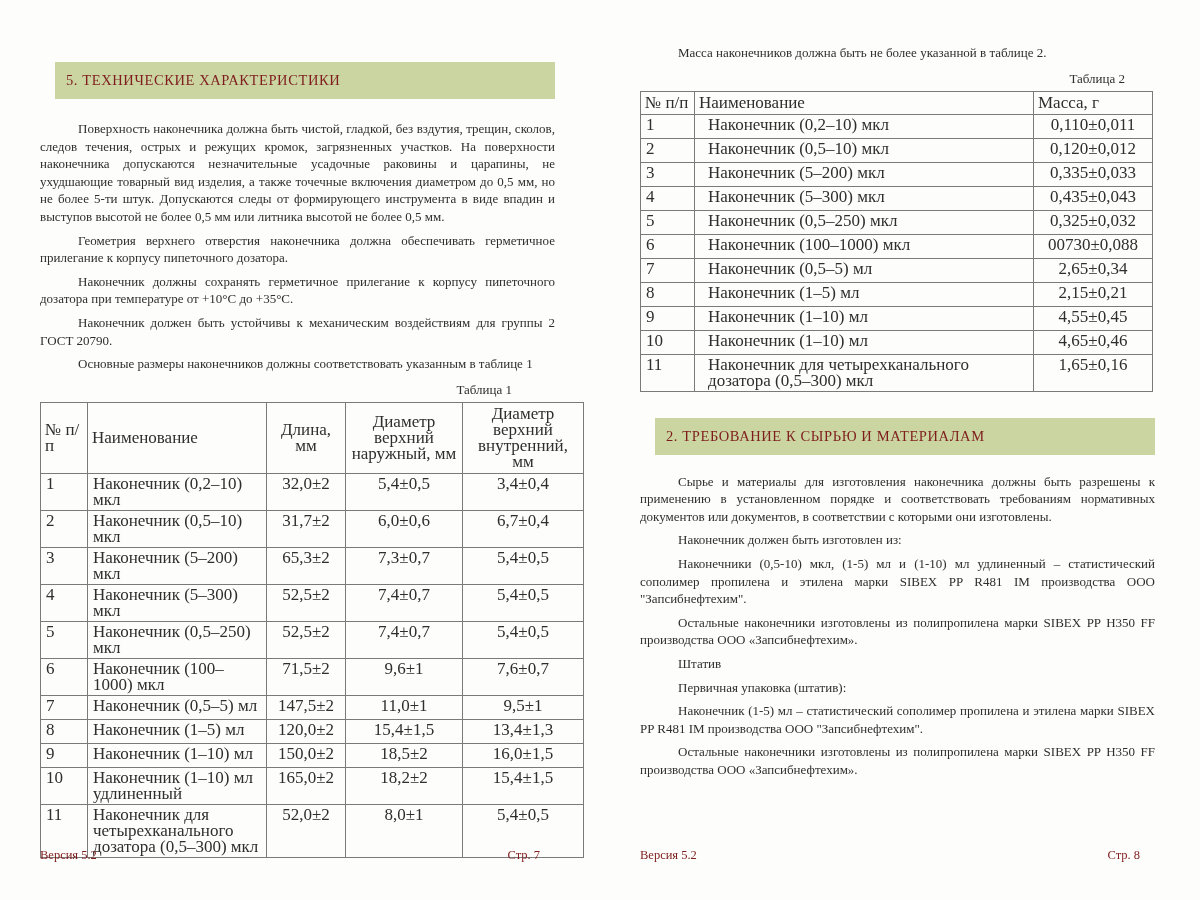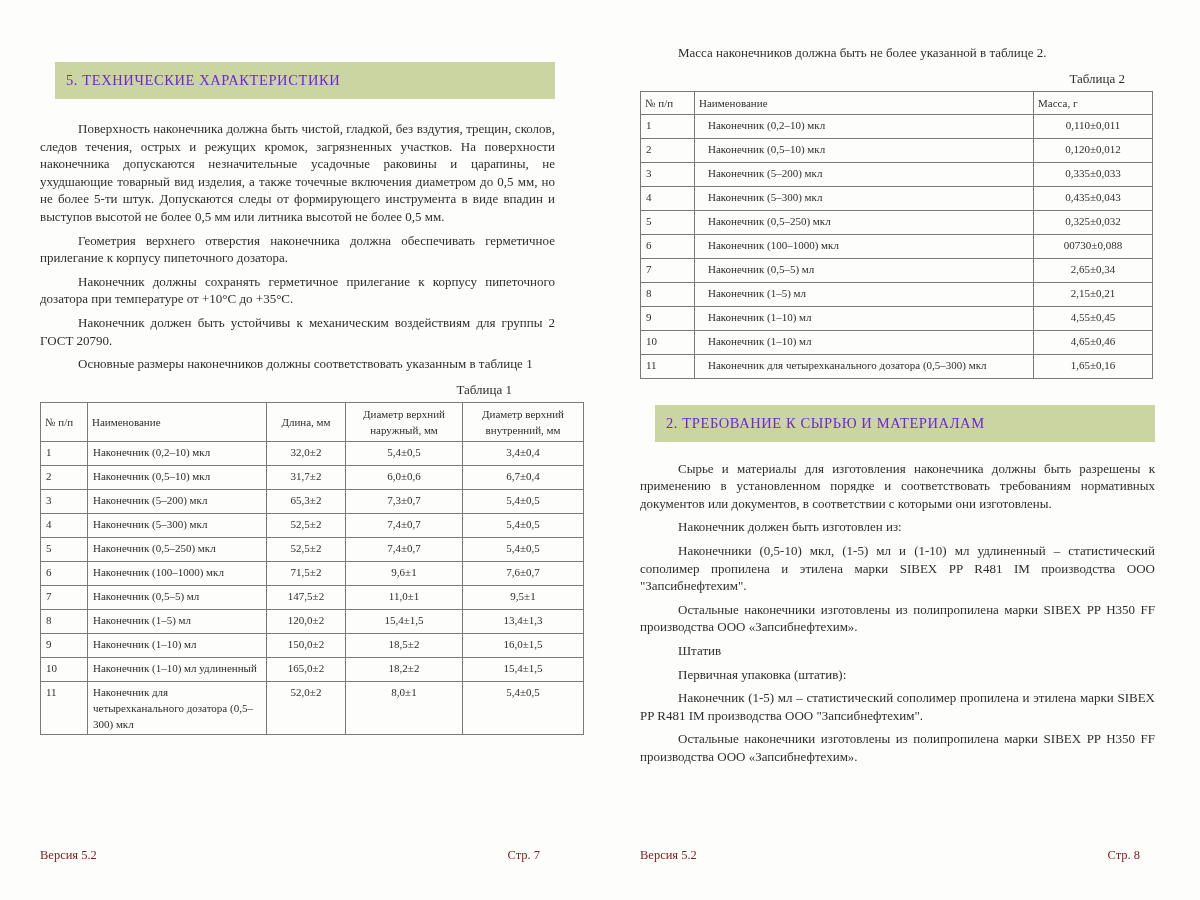--- a/index.html
+++ b/index.html
@@ -7,30 +7,30 @@
   .canvas { position:relative; width:1200px; height:900px; background:#fdfdfc; overflow:hidden; }
 
   .col { position:absolute; box-sizing:border-box; }
   .col-left  { left:40px;  top:62px; width:515px; }
   .col-right { left:640px; top:44px; width:515px; }
 
   .band { background:#cad5a1; height:37px; display:flex; align-items:center;
           padding-left:11px; box-sizing:border-box; }
   .band-left  { margin-left:15px; width:500px; margin-bottom:21px; }
   .band-right { margin-left:15px; width:500px; margin-top:26px; margin-bottom:18px; }
-  .heading { font-size:14.5px; letter-spacing:0.6px; color:#6d28d9; }
+  .heading { font-size:14.5px; letter-spacing:0.6px; color:#7f1d1d; }
 
   .para { font-size:13px; line-height:17.6px; text-align:justify;
           text-indent:38px; margin:0 0 6px 0; }
 
   .tcap { font-size:13px; text-align:right; margin:9px 0 4px 0; }
   .tcap-left  { width:500px; padding-right:28px; box-sizing:border-box; }
   .tcap-right { width:485px; }
 
-  table { border-collapse:collapse; font-size:11px; table-layout:fixed;padding-left:36px; }
+  table { border-collapse:collapse; font-size:17px; table-layout:fixed;padding-left:36px; }
   th, td { border:1px solid #7a7a7a; padding:2px 5px; vertical-align:top;
            text-align:left; font-weight:400; line-height:16px;
            overflow-wrap:break-word; }
   th { vertical-align:middle; padding:3px 4px; }
   td { height:19px; }
 
   .table1 { width:500px; }
   .table1 th:nth-child(1), .table1 td:nth-child(1) { width:38px; }
   .table1 th:nth-child(2), .table1 td:nth-child(2) { width:170px; }
   .table1 th:nth-child(3), .table1 td:nth-child(3) { width:70px;margin-left:48px; }

